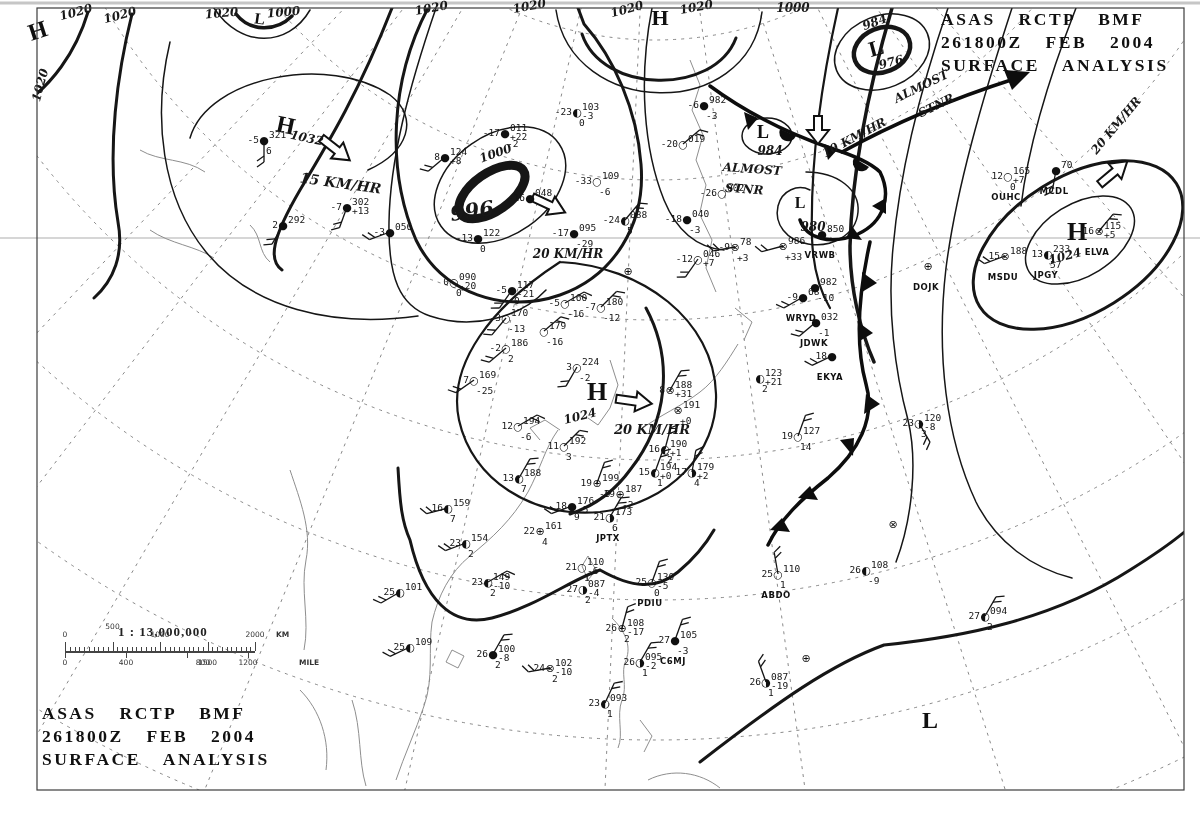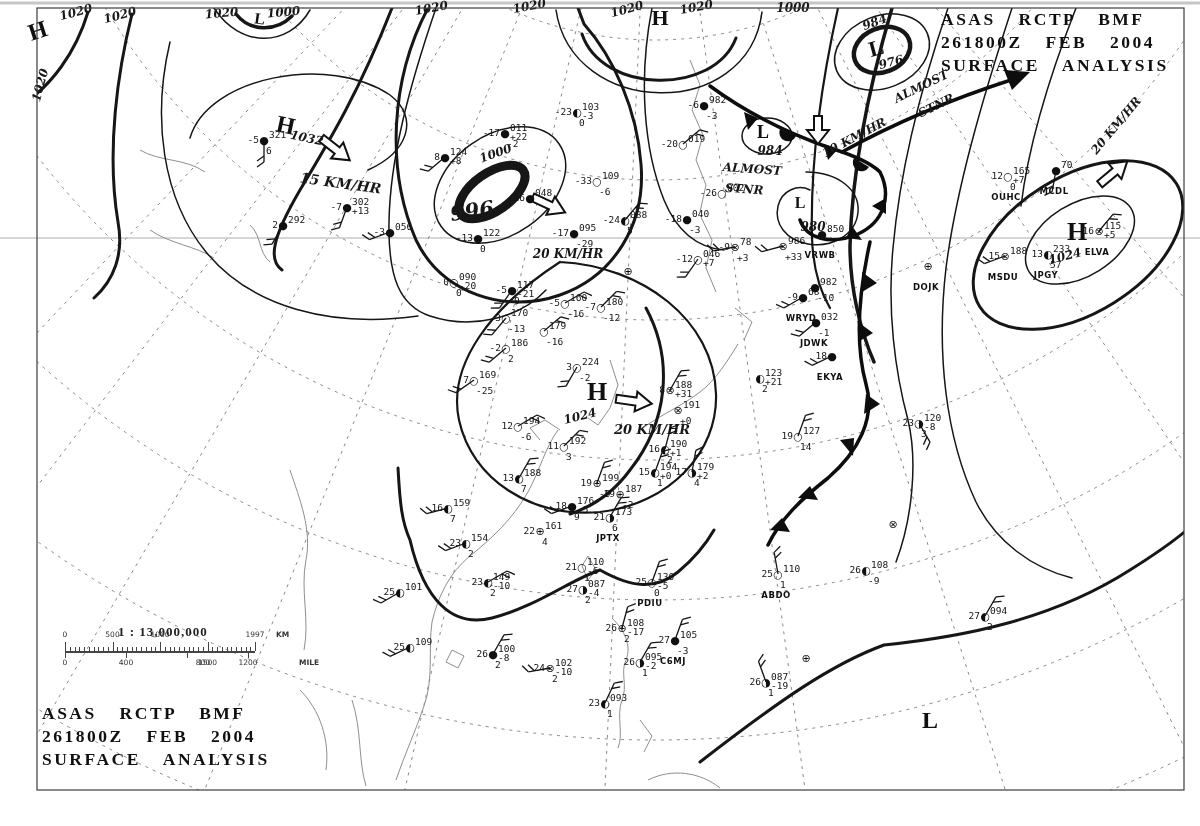--- a/index.html
+++ b/index.html
@@ -921,27 +921,27 @@
     <div>ASAS RCTP BMF</div>
     <div>261800Z FEB 2004</div>
     <div>SURFACE ANALYSIS</div>
   </div>
 
   <div id="scale-block">
     <div id="scale-ratio">1 : 13,000,000</div>
     <div id="scale-bar">
         <div class="slab" style="left: 3px; top: 8px;">0</div>
         <div class="stick maj" style="left: 3px; top: 20px;"></div>
-        <div class="slab" style="left: 50.5px; top: 8px; text-align: right;">500</div>
+        <div class="slab" style="left: 50.5px; top: 0; text-align: right;">500</div>
         <div class="stick maj" style="left: 50.5px; top: 20px;"></div>
         <div class="slab" style="left: 98px; top: 8px;">1000</div>
         <div class="stick maj" style="left: 98px; top: 20px;"></div>
         <div class="slab" style="left: 145.5px; top: 8px; margin-top: 28px;">1500</div>
         <div class="stick maj" style="left: 145.5px; top: 20px;"></div>
-        <div class="slab" style="left: 193px; top: 8px;">1997</div>
+        <div class="slab" style="left: 193px; top: 8px;">2000</div>
         <div class="stick maj" style="left: 193px; top: 20px;"></div>
         <div class="stick min" style="left: 3px; top: 25px;"></div>
         <div class="stick min" style="left: 7.75px; top: 25px;"></div>
         <div class="stick min" style="left: 12.5px; top: 25px;"></div>
         <div class="stick min" style="left: 17.25px; top: 25px;"></div>
         <div class="stick min" style="left: 22px; top: 25px;"></div>
         <div class="stick min" style="left: 26.75px; top: 25px;"></div>
         <div class="stick min" style="left: 31.5px; top: 25px;"></div>
         <div class="stick min" style="left: 36.25px; top: 25px;"></div>
         <div class="stick min" style="left: 41px; top: 25px;"></div>

